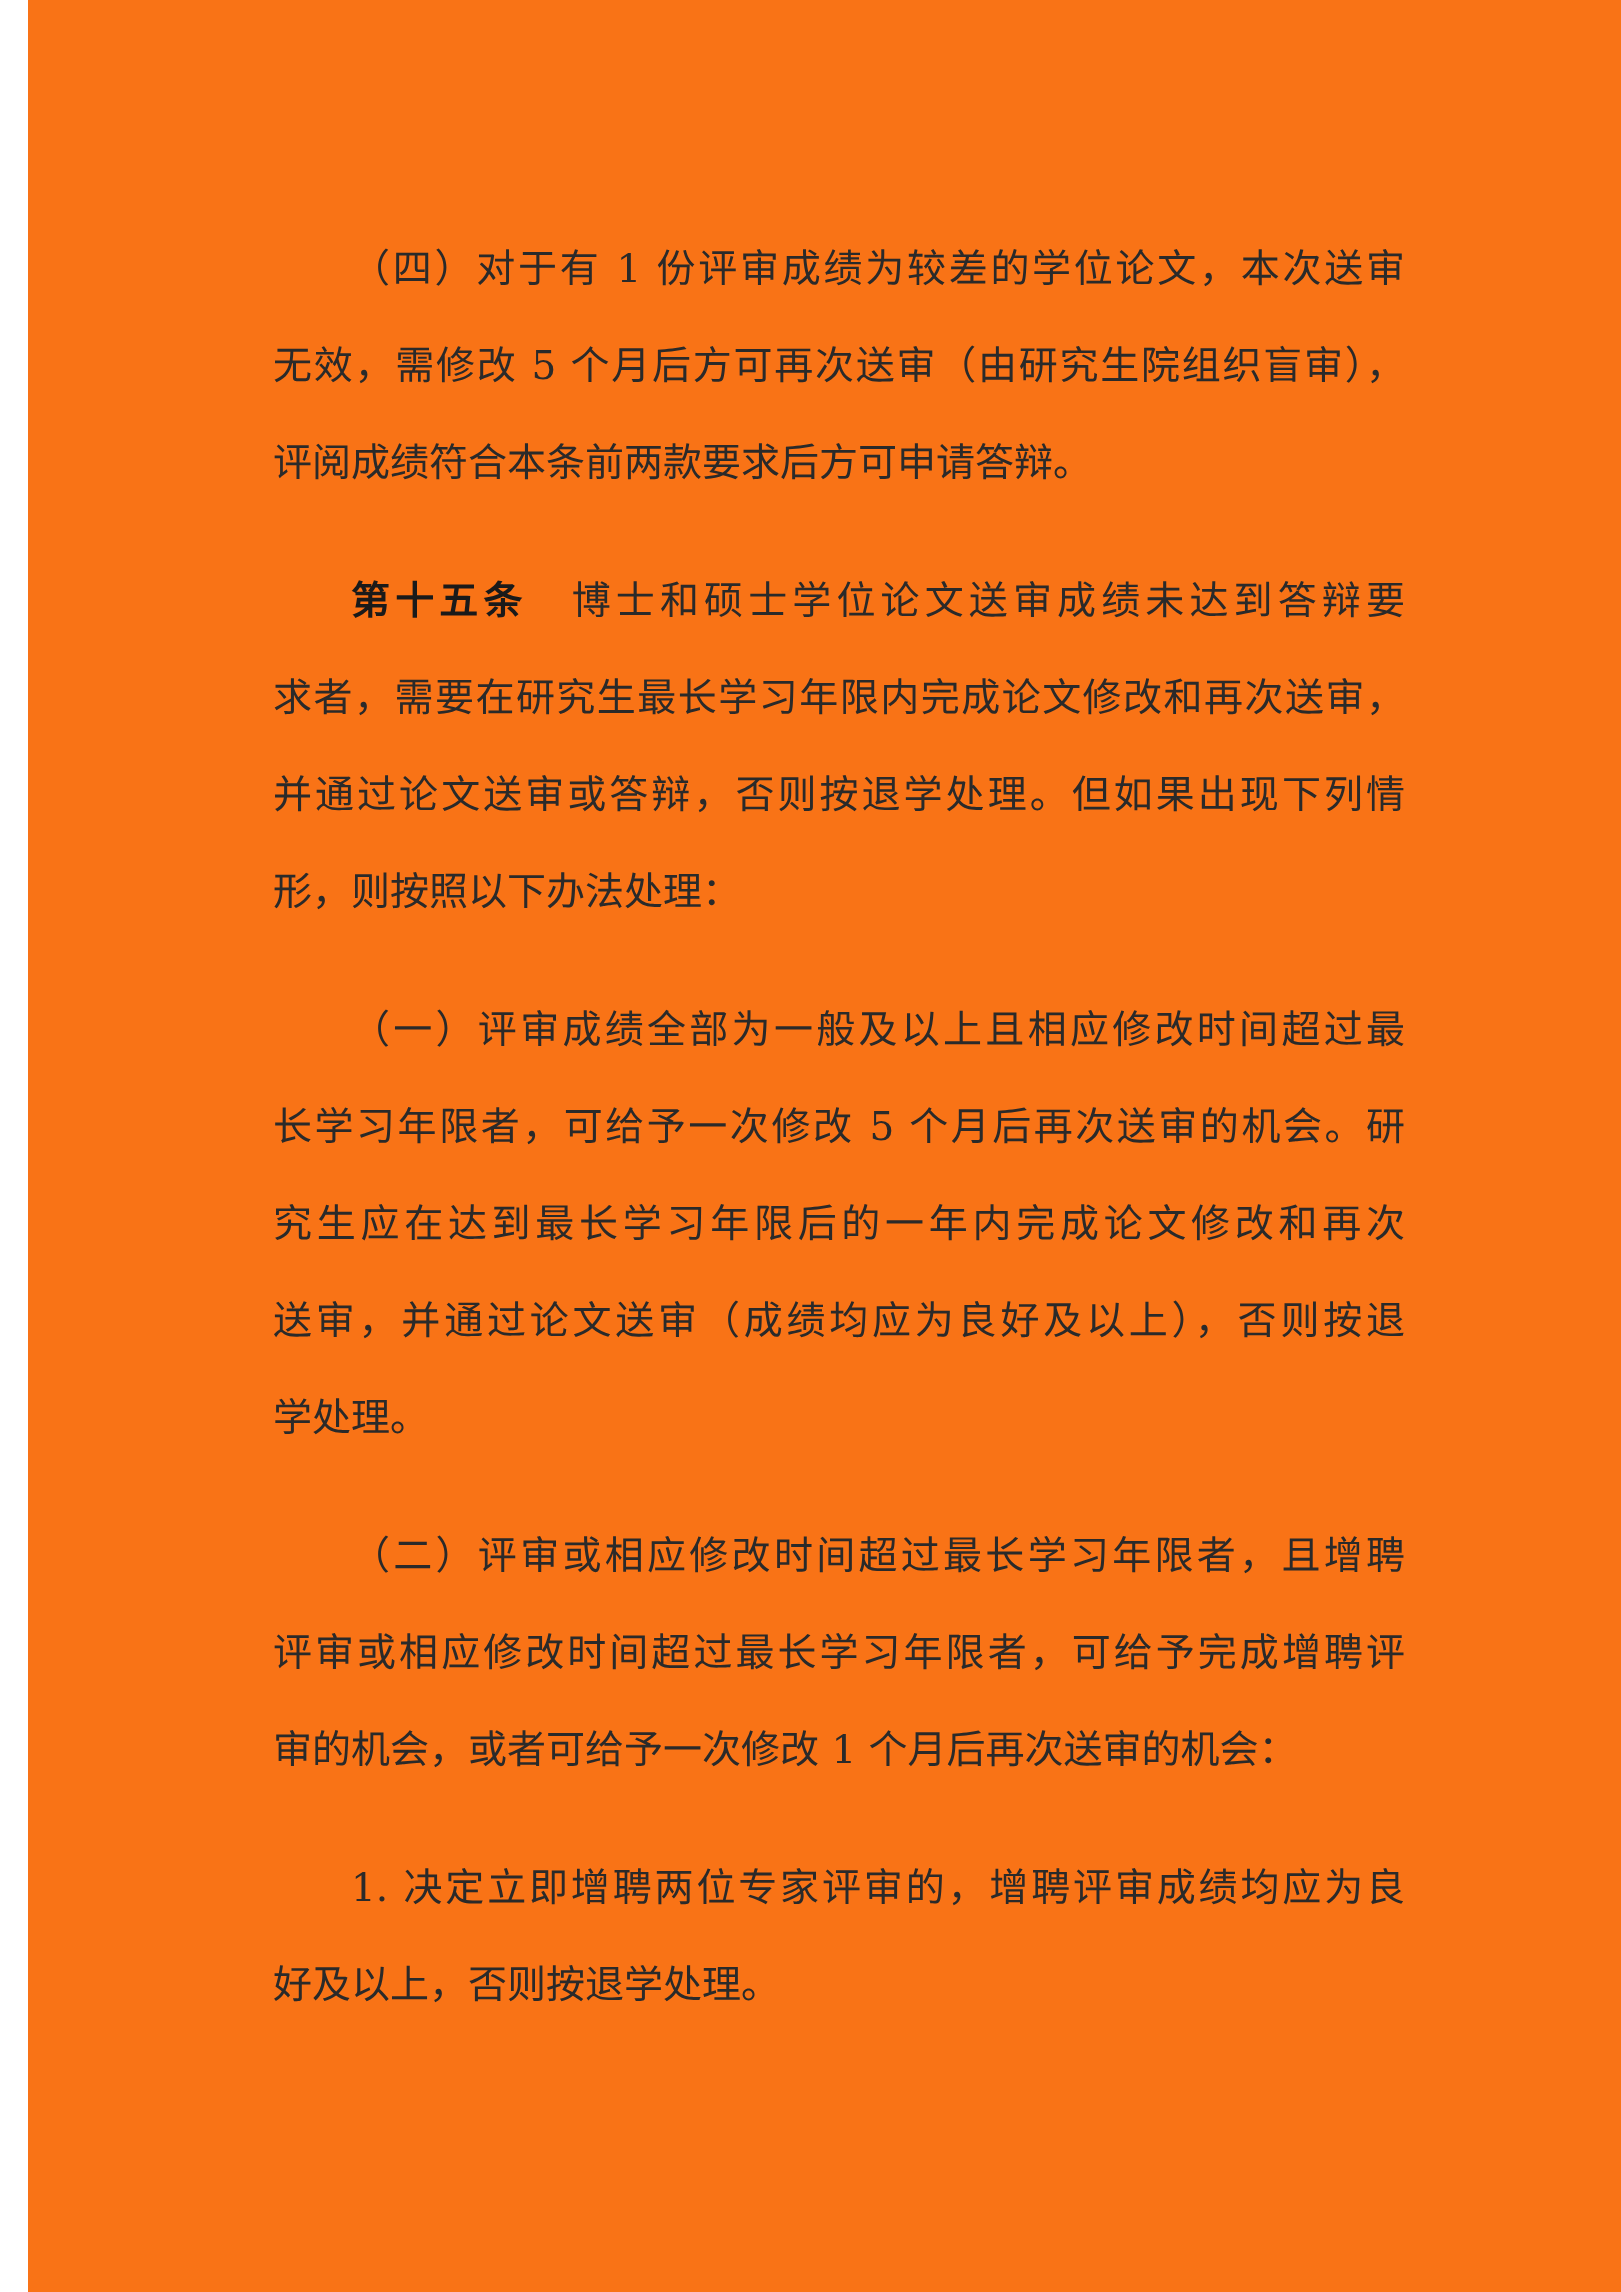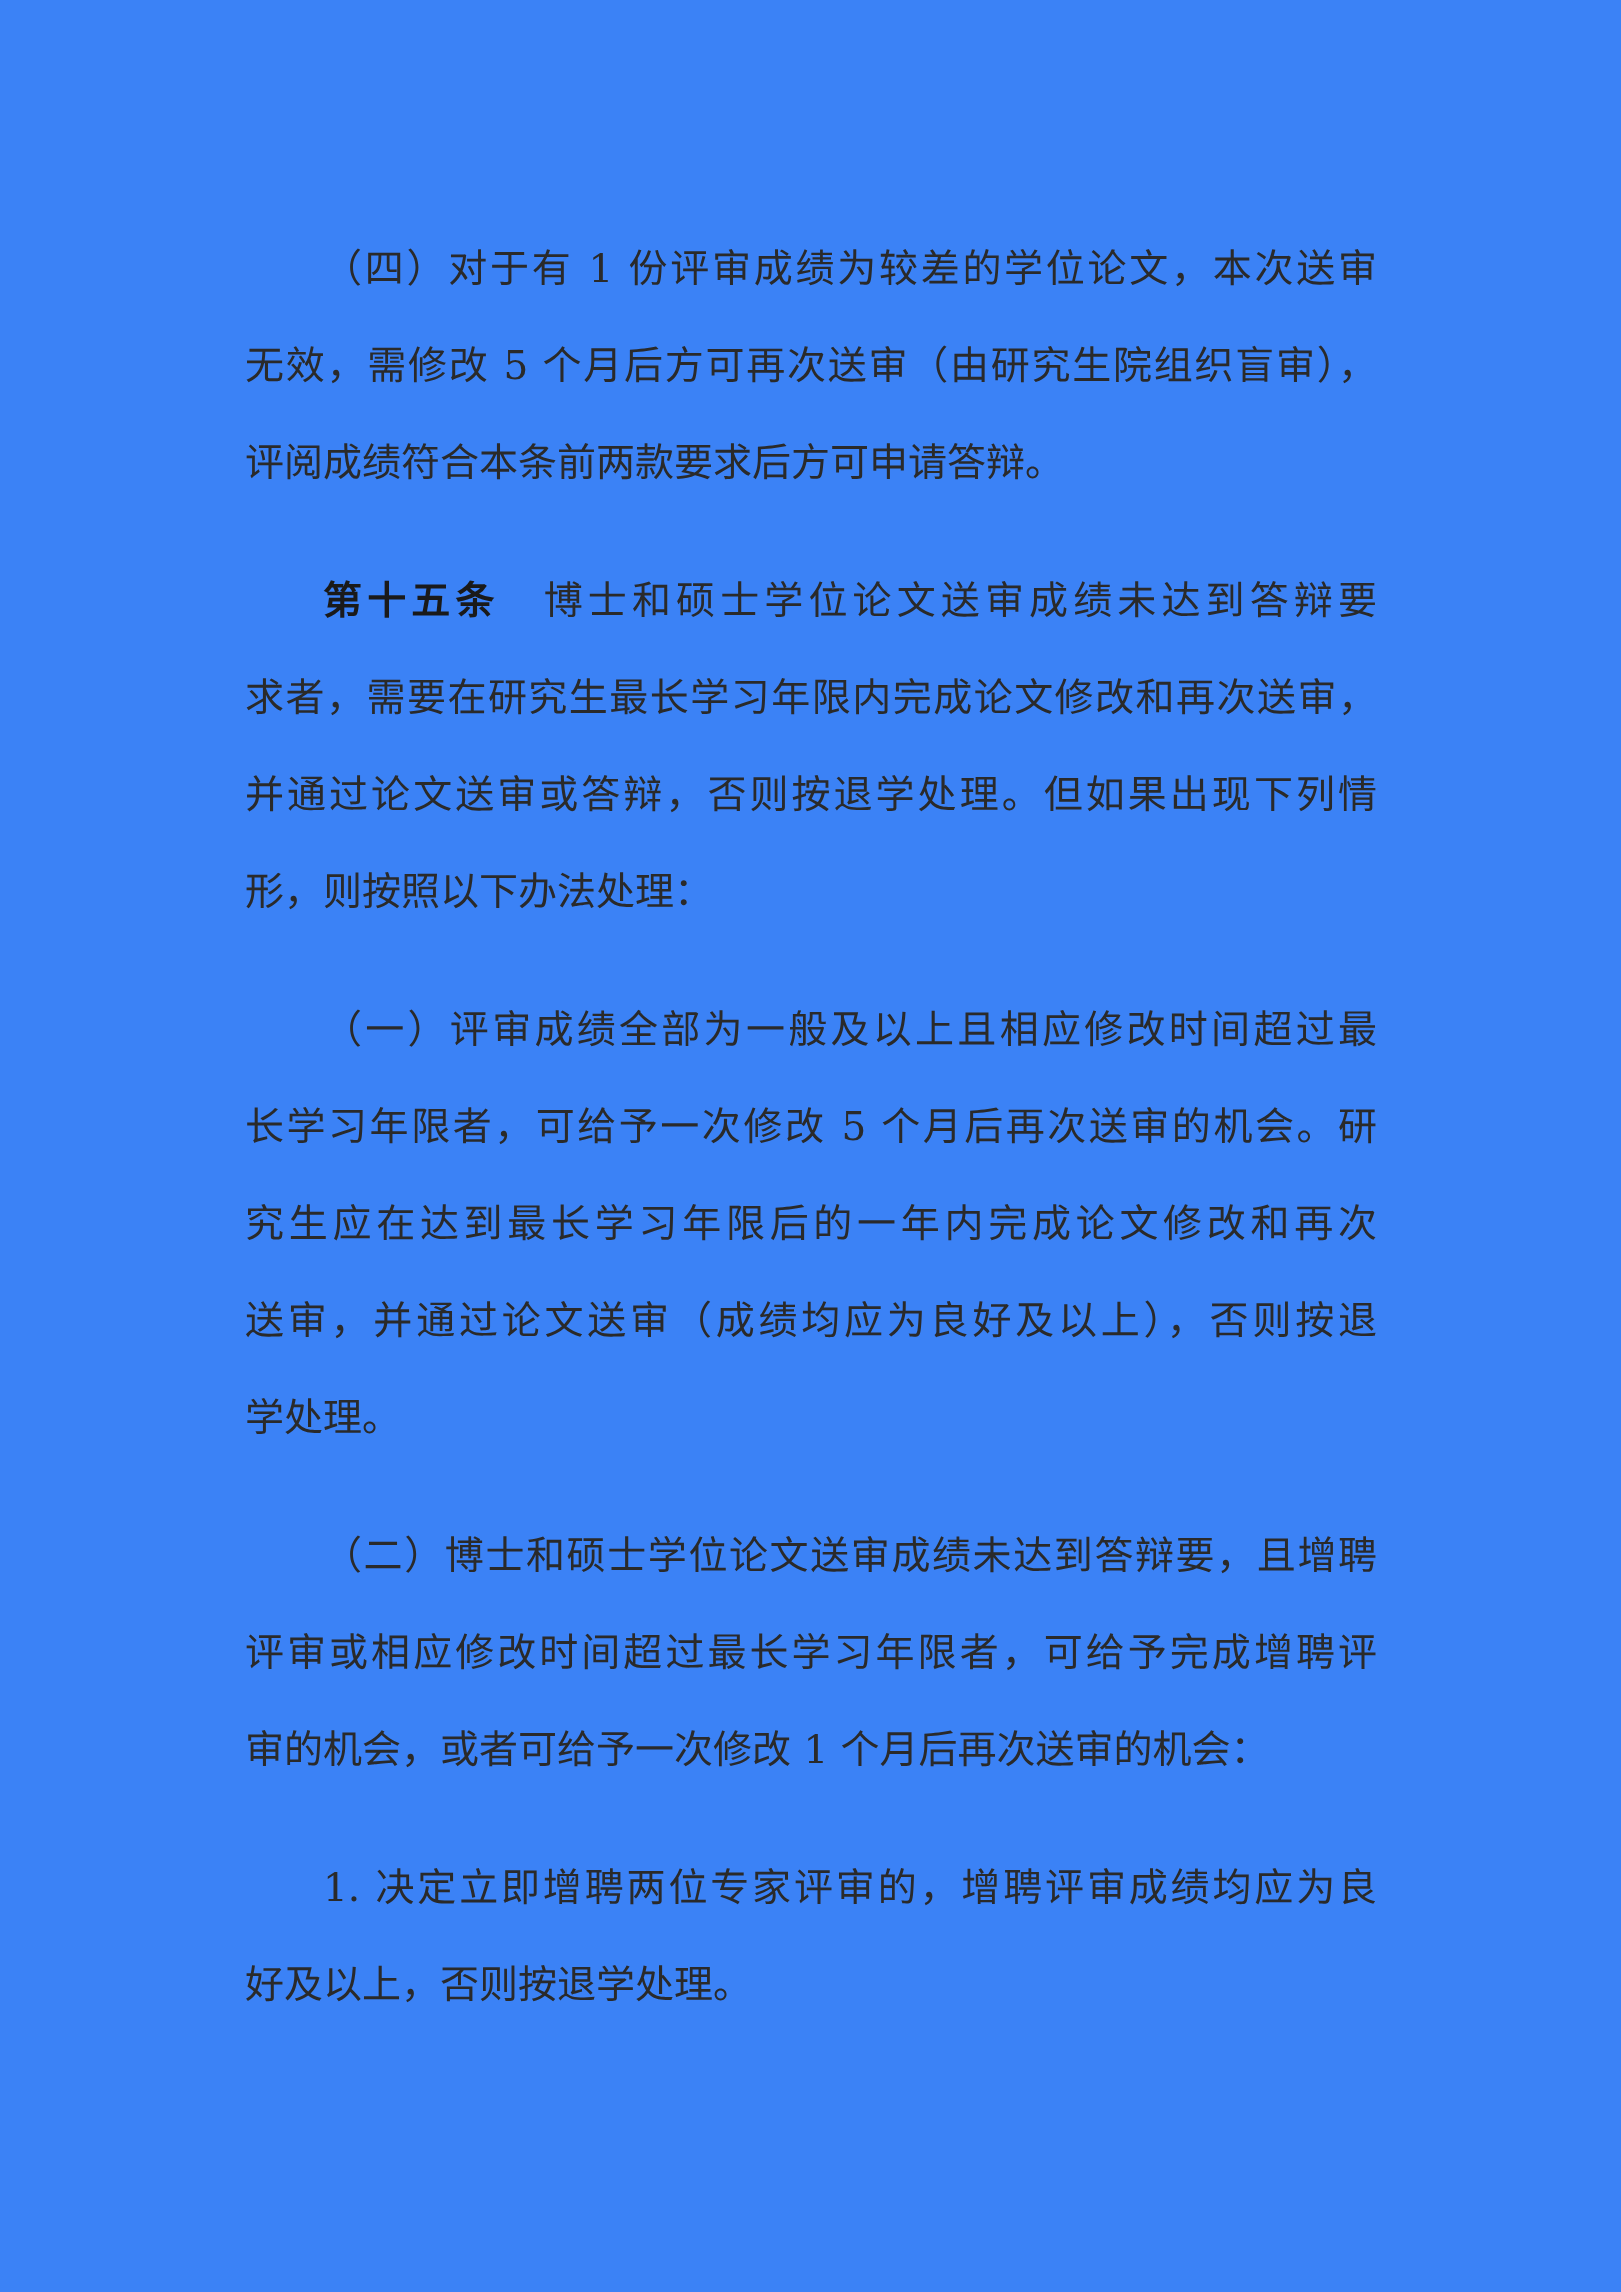--- a/index.html
+++ b/index.html
@@ -10,21 +10,22 @@
     width: 1621px;
     height: 2293px;
     background: #ffffff;
     overflow: hidden;
     position: relative;
     font-family: "DejaVu Serif", "Liberation Serif", serif;
   }
   .sheet {
     position: absolute;
     inset: 0;
-    background: #3b82f6;
+    background: #f97316;
+    margin-left: 28px;
   }
   .content {
     position: absolute;
     left: 245px;
     top: 220px;
     width: 1132px;
     color: #2a2a2a;
     font-size: 39px;
     line-height: 97px;
   }
@@ -75,21 +76,21 @@
 
     <p class="para">
       <span class="line indent">（一）评审成绩全部为一般及以上且相应修改时间超过最</span>
       <span class="line">长学习年限者，可给予一次修改 5 个月后再次送审的机会。研</span>
       <span class="line">究生应在达到最长学习年限后的一年内完成论文修改和再次</span>
       <span class="line">送审，并通过论文送审（成绩均应为良好及以上），否则按退</span>
       <span class="line end">学处理。</span>
     </p>
 
     <p class="para">
-      <span class="line indent">（二）博士和硕士学位论文送审成绩未达到答辩要，且增聘</span>
+      <span class="line indent">（二）评审或相应修改时间超过最长学习年限者，且增聘</span>
       <span class="line">评审或相应修改时间超过最长学习年限者，可给予完成增聘评</span>
       <span class="line end">审的机会，或者可给予一次修改 1 个月后再次送审的机会：</span>
     </p>
 
     <p class="para">
       <span class="line indent">1. 决定立即增聘两位专家评审的，增聘评审成绩均应为良</span>
       <span class="line end">好及以上，否则按退学处理。</span>
     </p>
 
   </div>

